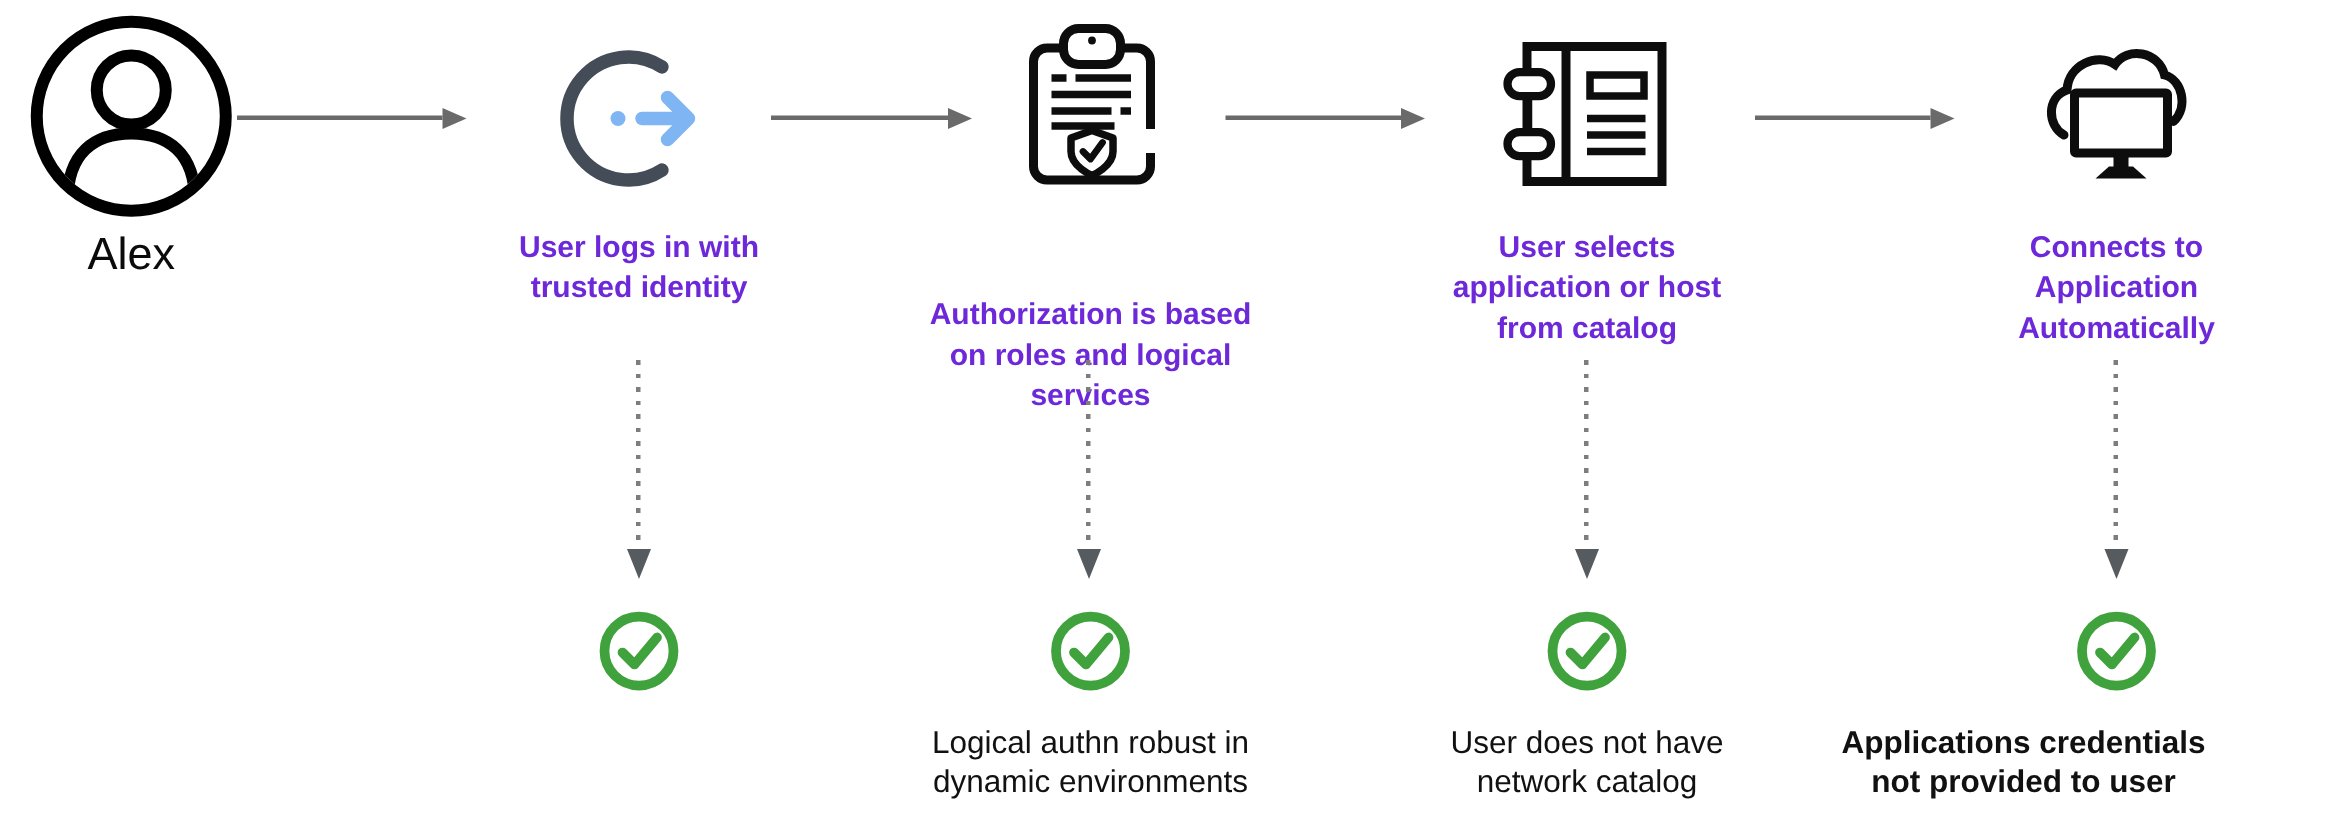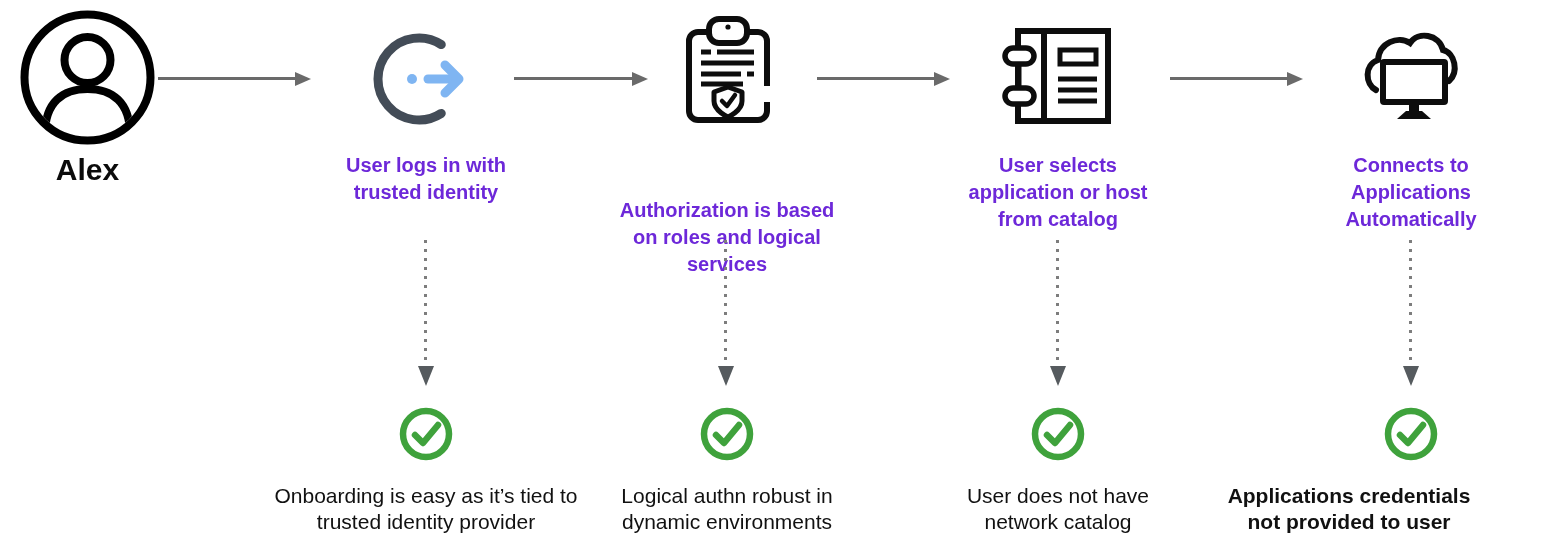--- a/index.html
+++ b/index.html
@@ -11,21 +11,21 @@
     font-family: "Liberation Sans", sans-serif;
     color: #0b0b0b;
     overflow: hidden;
   }
   .abs { position: absolute; }
 
   
   .actor-name {
     position: absolute;
     left: 20px; top: 153px; width: 135px;
-    font-size: 30px; text-align: center; color: #0b0b0b; font-weight: bold;
+    font-size: 30px; text-align: center; color: #0b0b0b;
   }
 
   
   .step-label {
     position: absolute;
     top: 152px;
     font-size: 20px; font-weight: bold; line-height: 27px;
     text-align: center; color: #6d28d9;
   }
 
@@ -103,21 +103,20 @@
   </div>
   <div class="step-label" style="left:326px; width:200px;">User logs in with trusted identity</div>
   <div class="vdots" style="left:424px;"></div>
   <div class="vhead" style="left:418px;"></div>
   <div class="abs" style="left:399px; top:407px;">
     <svg width="54" height="54" viewBox="0 0 54 54">
       <circle cx="27" cy="27" r="23" fill="#ffffff" stroke="#3fa23c" stroke-width="6.5"></circle>
       <path d="M 16 28 L 24 36 L 39 18" fill="none" stroke="#3fa23c" stroke-width="6.5" stroke-linecap="round" stroke-linejoin="round"></path>
     </svg>
   </div>
-  <div class="benefit" style="left:256px; width:340px;">Onboarding is easy as it’s tied to trusted identity provider</div>
 
   <div class="abs" style="left:681px; top:14px;">
     <svg width="94" height="112" viewBox="0 0 94 112">
       <rect x="8" y="18" width="78" height="88" rx="9" fill="none" stroke="#0d0d0d" stroke-width="6"></rect>
       <rect x="80" y="72" width="10" height="16" fill="#ffffff"></rect>
       <rect x="28" y="5" width="38" height="24" rx="10" fill="#ffffff" stroke="#0d0d0d" stroke-width="6"></rect>
       <circle cx="47" cy="13" r="2.6" fill="#0d0d0d"></circle>
       <g stroke="#0d0d0d" stroke-width="5">
         <line x1="20" y1="38" x2="30" y2="38"></line>
           <line x1="36" y1="38" x2="73" y2="38"></line>
@@ -168,21 +167,21 @@
   <div class="benefit" style="left:948px; width:220px;">User does not have network catalog</div>
 
   <div class="abs" style="left:1361px; top:26px;">
     <svg width="100" height="98" viewBox="0 0 100 98">
       <path d="M 15 64 C 4 58 3 39 17 34 C 18 17 37 9 49 17 C 57 5 78 8 82 24 C 94 27 98 46 88 55" fill="none" stroke="#0d0d0d" stroke-width="6" stroke-linecap="round"></path>
       <rect x="22" y="36" width="62" height="40" rx="1" fill="#ffffff" stroke="#0d0d0d" stroke-width="6"></rect>
       <rect x="48" y="76" width="10" height="10" fill="#0d0d0d"></rect>
       <path d="M 36 93 L 70 93 L 61 85 L 45 85 Z" fill="#0d0d0d"></path>
     </svg>
   </div>
-  <div class="step-label" style="left:1336px; width:150px;">Connects to Applications Automatically</div>
+  <div class="step-label" style="left:1336px; width:150px;">Connects to Application Automatically</div>
   <div class="vdots" style="left:1409px;"></div>
   <div class="vhead" style="left:1403px;"></div>
   <div class="abs" style="left:1384px; top:407px;">
     <svg width="54" height="54" viewBox="0 0 54 54">
       <circle cx="27" cy="27" r="23" fill="#ffffff" stroke="#3fa23c" stroke-width="6.5"></circle>
       <path d="M 16 28 L 24 36 L 39 18" fill="none" stroke="#3fa23c" stroke-width="6.5" stroke-linecap="round" stroke-linejoin="round"></path>
     </svg>
   </div>
   <div class="benefit" style="left:1224px; width:250px;font-weight:bold;">Applications credentials not provided to user</div>
 

